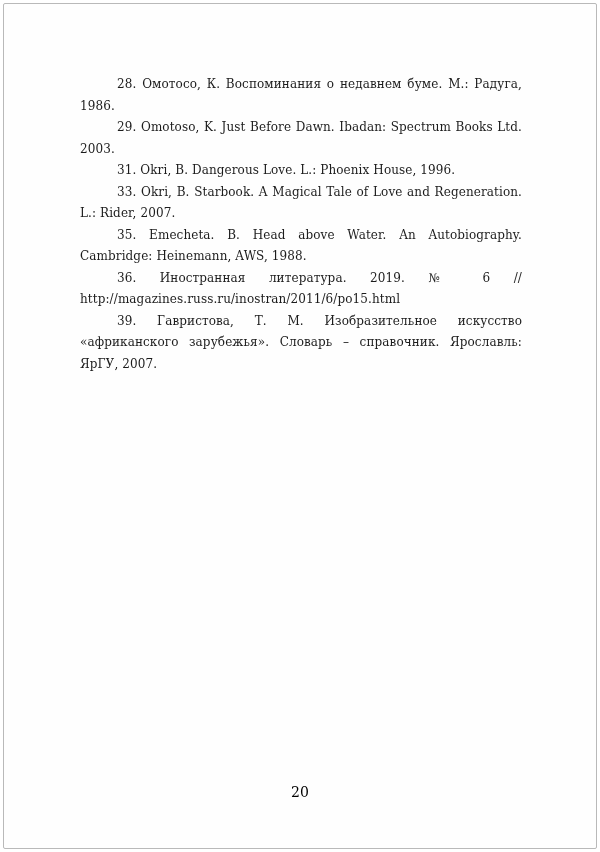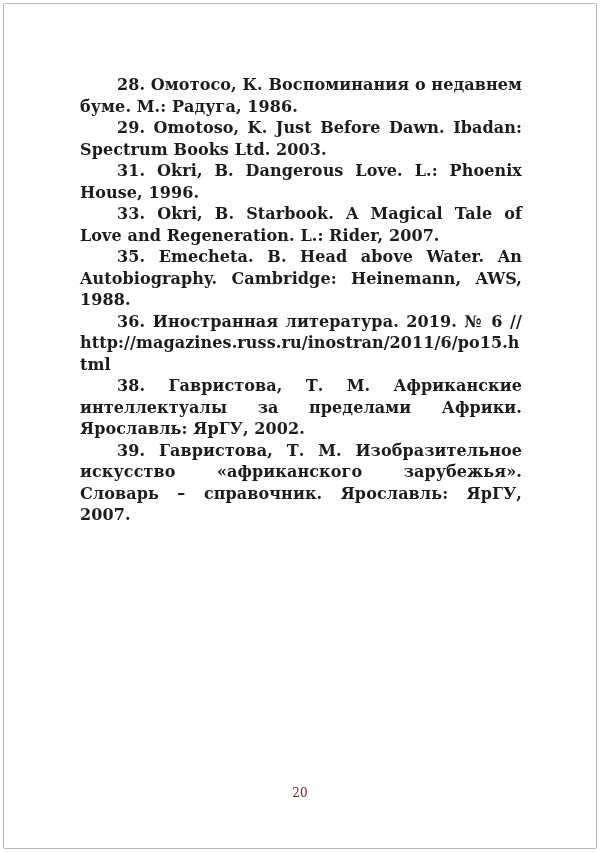--- a/index.html
+++ b/index.html
@@ -25,47 +25,45 @@
     background: #fefefe;
   }
   .text-block {
     position: absolute;
     left: 80px;
     right: 78px;
     top: 74px;
   }
   .entry {
     margin: 0;
-    font-size: 16px;
+    font-size: 12px;
     line-height: 21.5px;
     text-align: justify;
     text-indent: 37px;
     overflow-wrap: anywhere;
     letter-spacing: 0.1px;
-    font-weight: bold;
   }
   .page-number {
     position: absolute;
     bottom: 52px;
     left: 0;
     width: 100%;
     text-align: center;
-    font-size: 12px;
-    color: #7f1d1d;
+    font-size: 14px;
+    color: #000000;
   }
 </style>
 </head>
 <body>
 
 <div class="page-frame"></div>
 
 <div class="text-block">
   <p class="entry">28. Омотосо, К. Воспоминания о недавнем буме. М.: Радуга, 1986.</p>
   <p class="entry">29. Omotoso, K. Just Before Dawn. Ibadan: Spectrum Books Ltd. 2003.</p>
   <p class="entry">31. Okri, B. Dangerous Love. L.: Phoenix House, 1996.</p>
   <p class="entry">33. Okri, B. Starbook. A Magical Tale of Love and Regeneration. L.: Rider, 2007.</p>
   <p class="entry">35. Emecheta. B. Head above Water. An Autobiography. Cambridge: Heinemann, AWS, 1988.</p>
   <p class="entry">36. Иностранная литература. 2019. № 6 // http://magazines.russ.ru/inostran/2011/6/po15.html</p>
-  <p class="entry">38. Гавристова, Т. М. Африканские интеллектуалы за пределами Африки. Ярославль: ЯрГУ, 2002.</p>
   <p class="entry">39. Гавристова, Т. М. Изобразительное искусство «африканского зарубежья». Словарь – справочник. Ярославль: ЯрГУ, 2007.</p>
 </div>
 
 <div class="page-number">20</div>
 
 </body></html>

